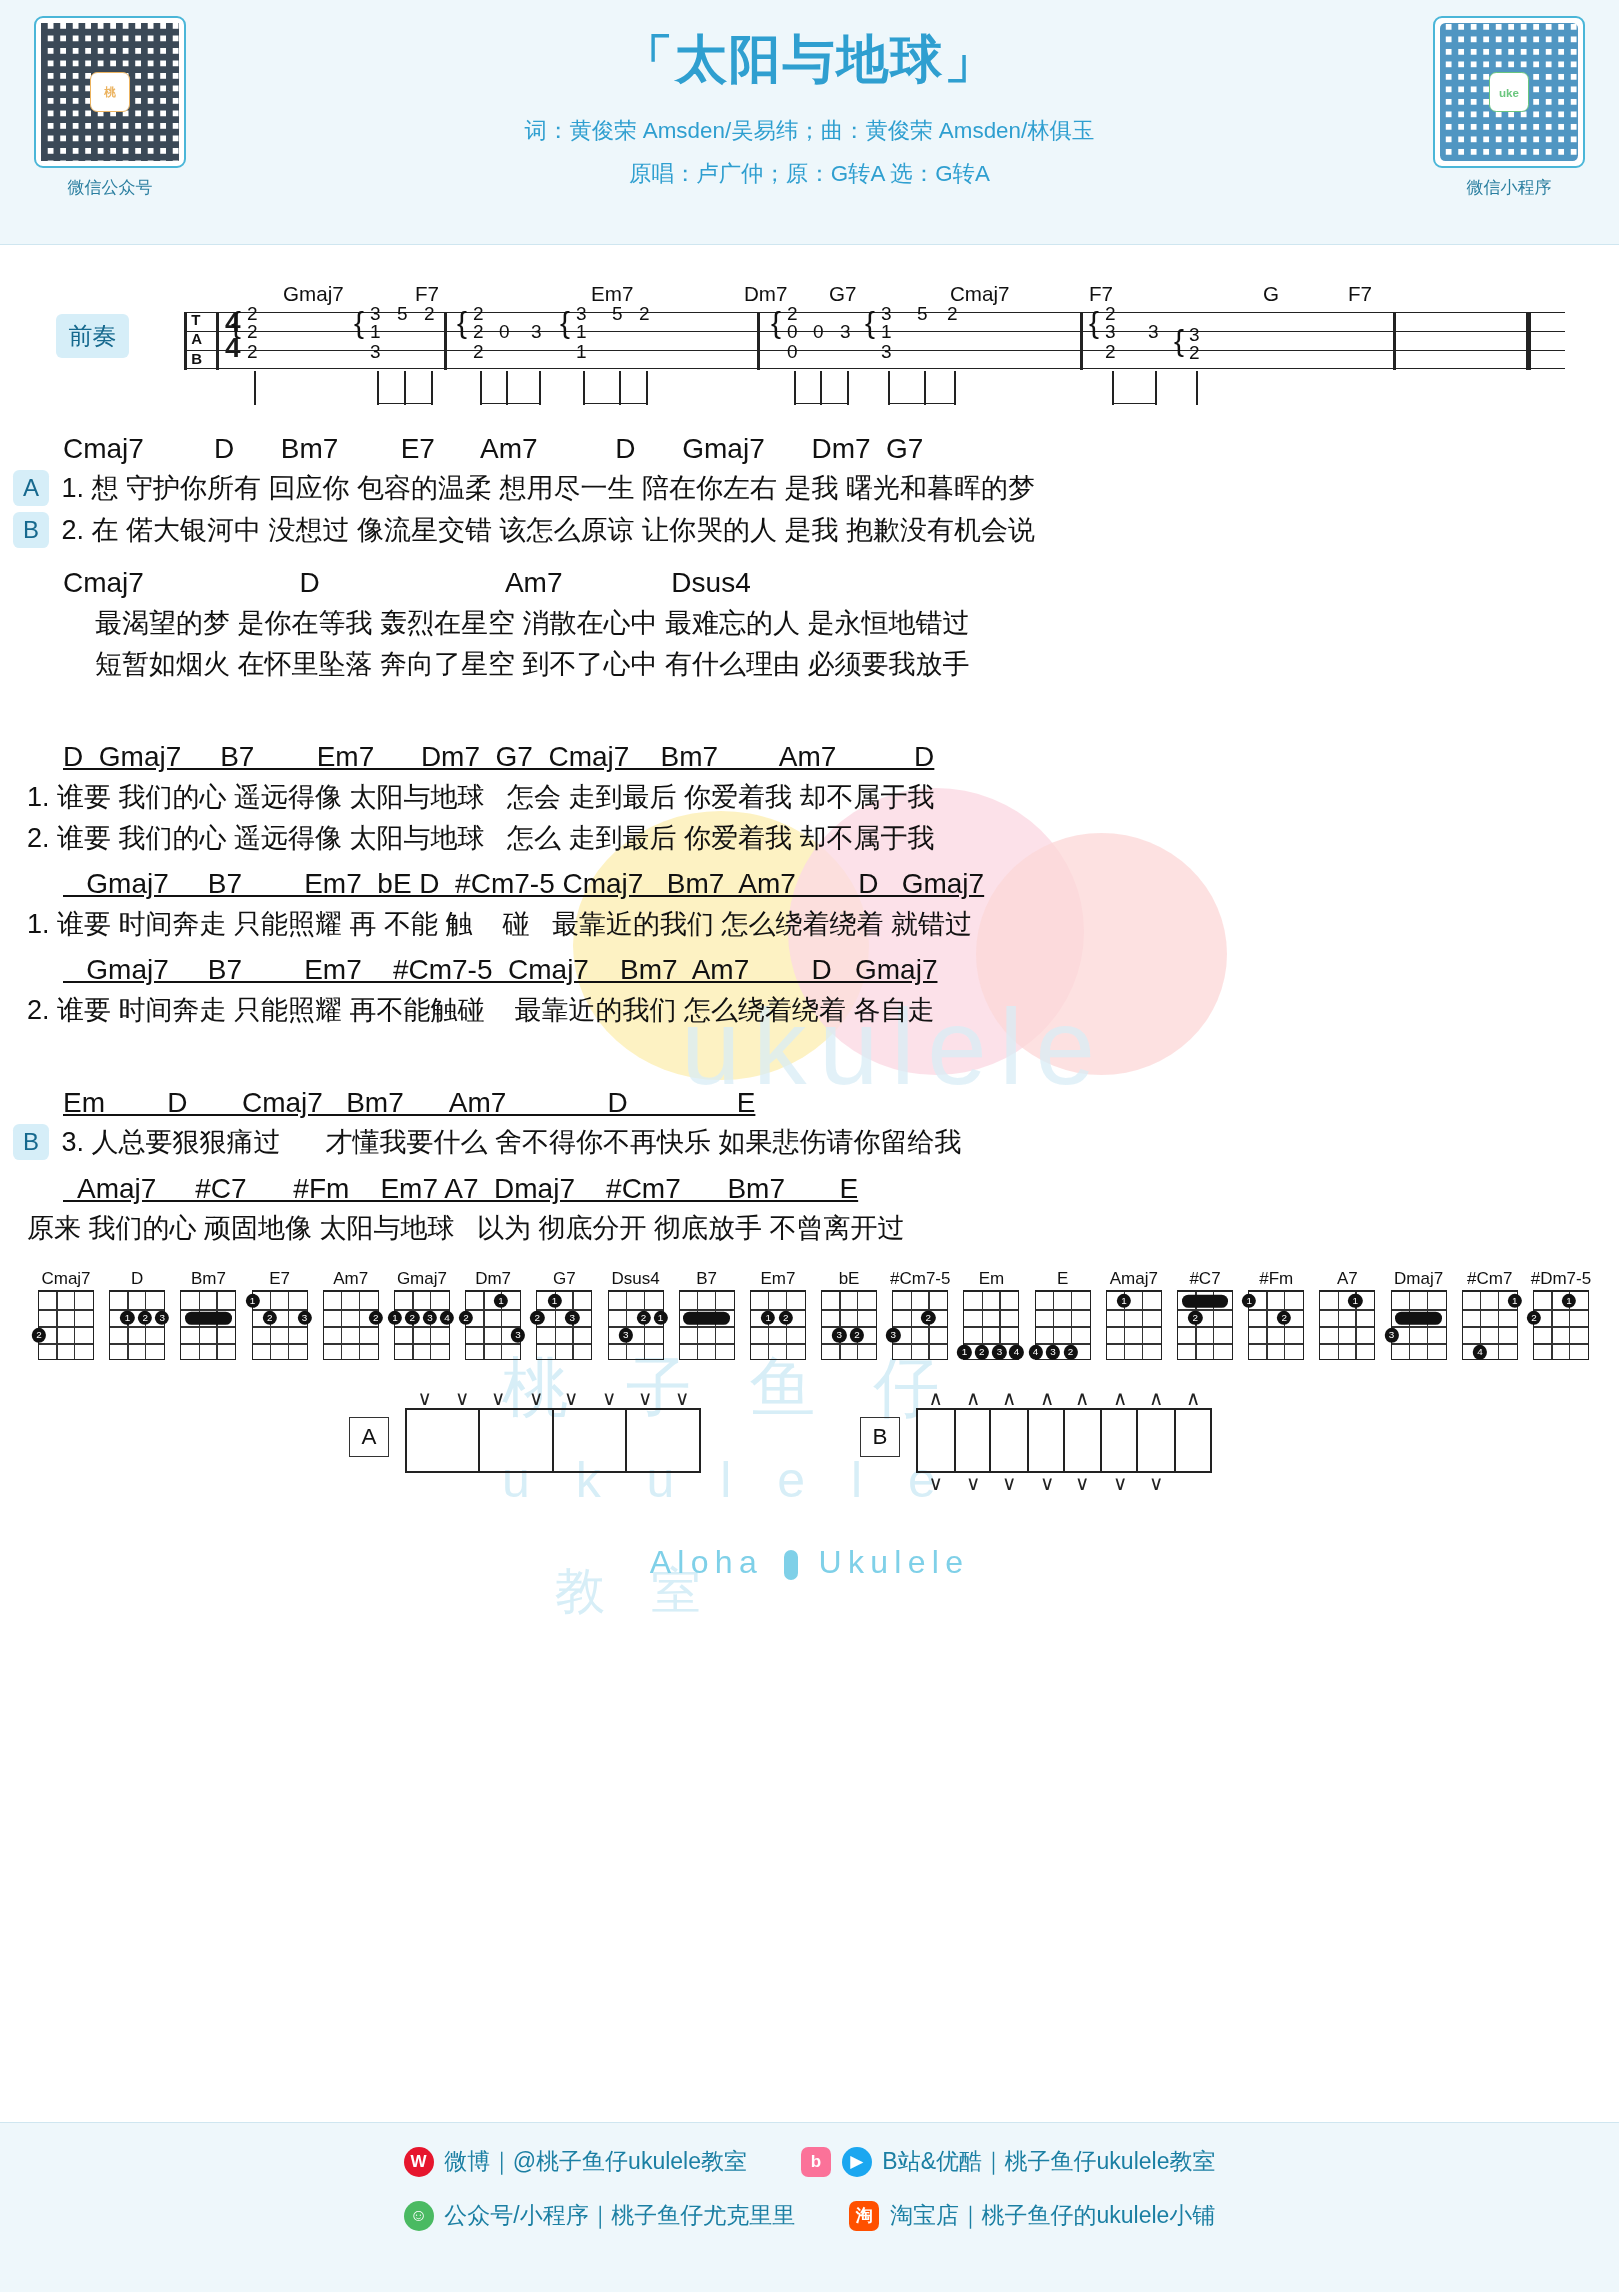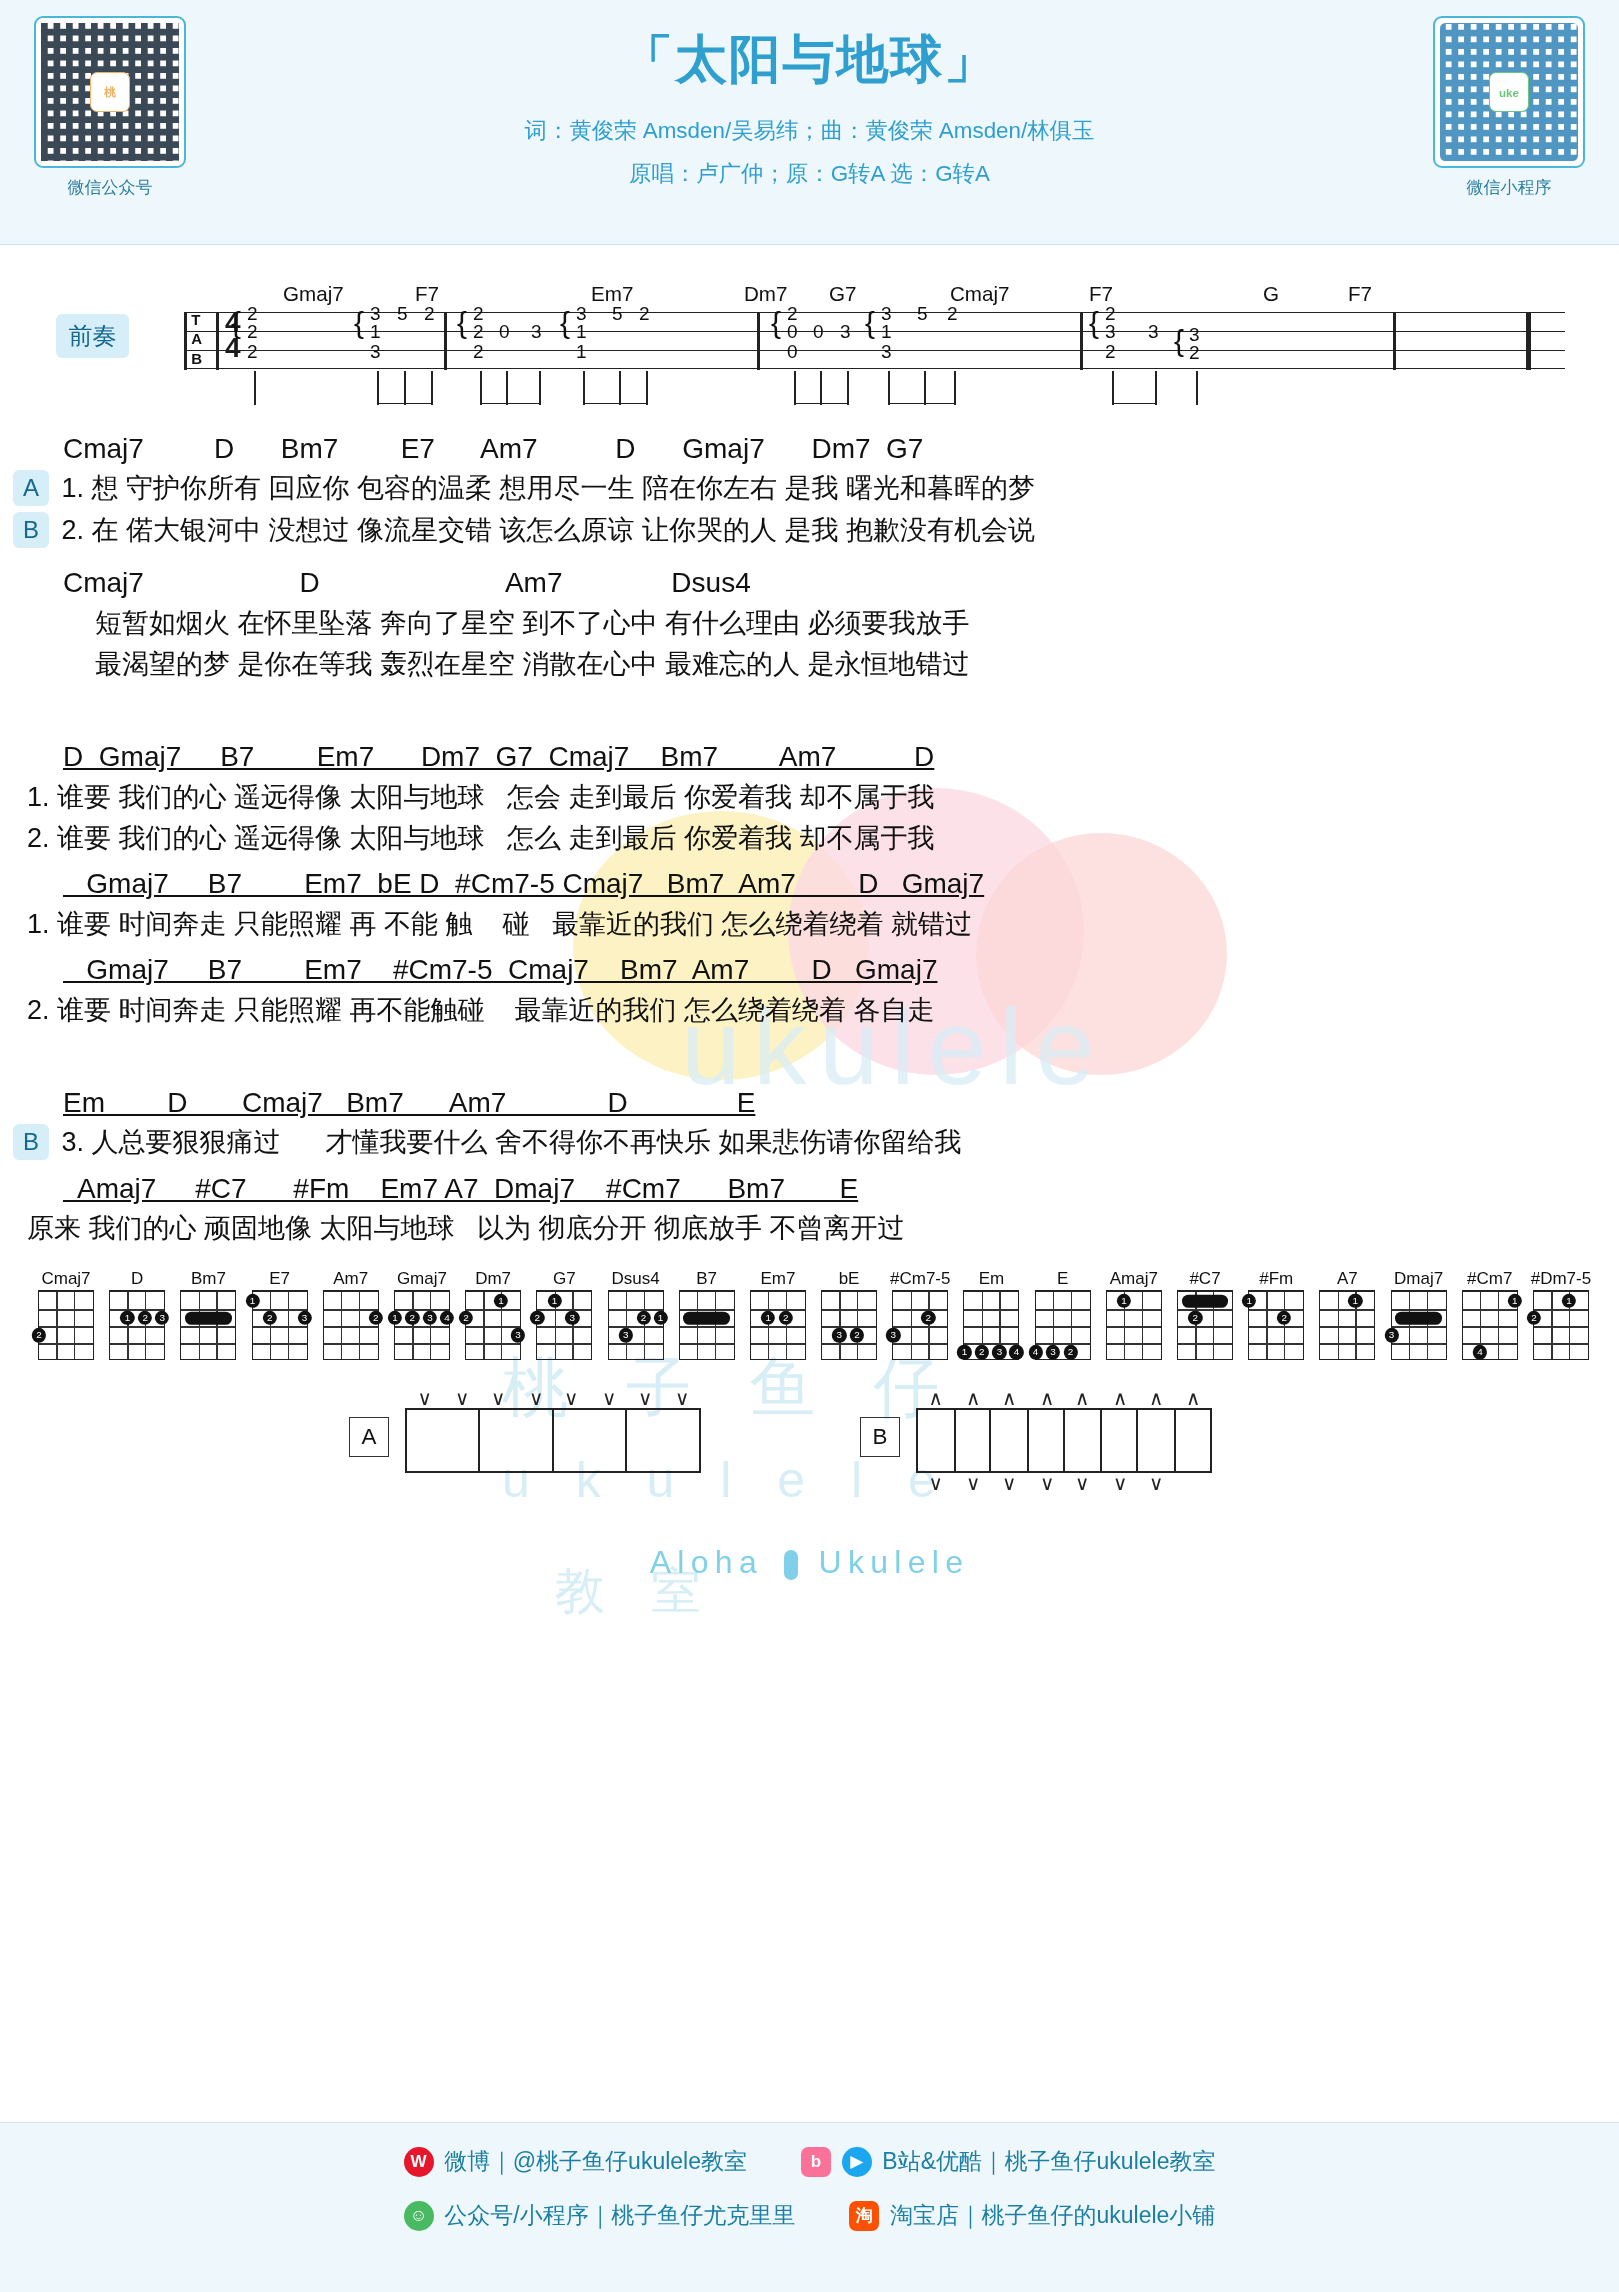--- a/index.html
+++ b/index.html
@@ -365,22 +365,22 @@
       <div class="lyricline">1. 想 守护你所有 回应你 包容的温柔 想用尽一生 陪在你左右 是我 曙光和暮晖的梦</div>
     </div>
     <div style="display:flex;align-items:flex-start;margin-top:5.4px;">
       <div class="sect" style="margin-left:-50px;margin-right:12.5px;">B</div>
       <div class="lyricline">2. 在 偌大银河中 没想过 像流星交错 该怎么原谅 让你哭的人 是我 抱歉没有机会说</div>
     </div>
   </div>
 
   <div class="block" style="margin-top:19.7px;">
     <div class="chordline">Cmaj7                    D                        Am7              Dsus4</div>
+    <div class="lyricline" style="margin-top:5.4px;padding-left:32px;">最渴望的梦 是你在等我 轰烈在星空 消散在心中 最难忘的人 是永恒地错过</div>
     <div class="lyricline" style="margin-top:5.4px;padding-left:32px;">短暂如烟火 在怀里坠落 奔向了星空 到不了心中 有什么理由 必须要我放手</div>
-    <div class="lyricline" style="margin-top:5.4px;padding-left:32px;">最渴望的梦 是你在等我 轰烈在星空 消散在心中 最难忘的人 是永恒地错过</div>
   </div>
 
   <div class="block" style="margin-top:59px;">
     <div class="chordline underline">D  Gmaj7     B7        Em7      Dm7  G7  Cmaj7    Bm7        Am7          D</div>
     <div class="lyricline" style="margin-top:5.4px;margin-left:-36px;">1. 谁要 我们的心 遥远得像 太阳与地球   怎会 走到最后 你爱着我 却不属于我</div>
     <div class="lyricline" style="margin-top:5.4px;margin-left:-36px;">2. 谁要 我们的心 遥远得像 太阳与地球   怎么 走到最后 你爱着我 却不属于我</div>
   </div>
 
   <div class="block" style="margin-top:12.5px;">
     <div class="chordline underline">   Gmaj7     B7        Em7  bE D  #Cm7-5 Cmaj7   Bm7  Am7        D   Gmaj7</div>

